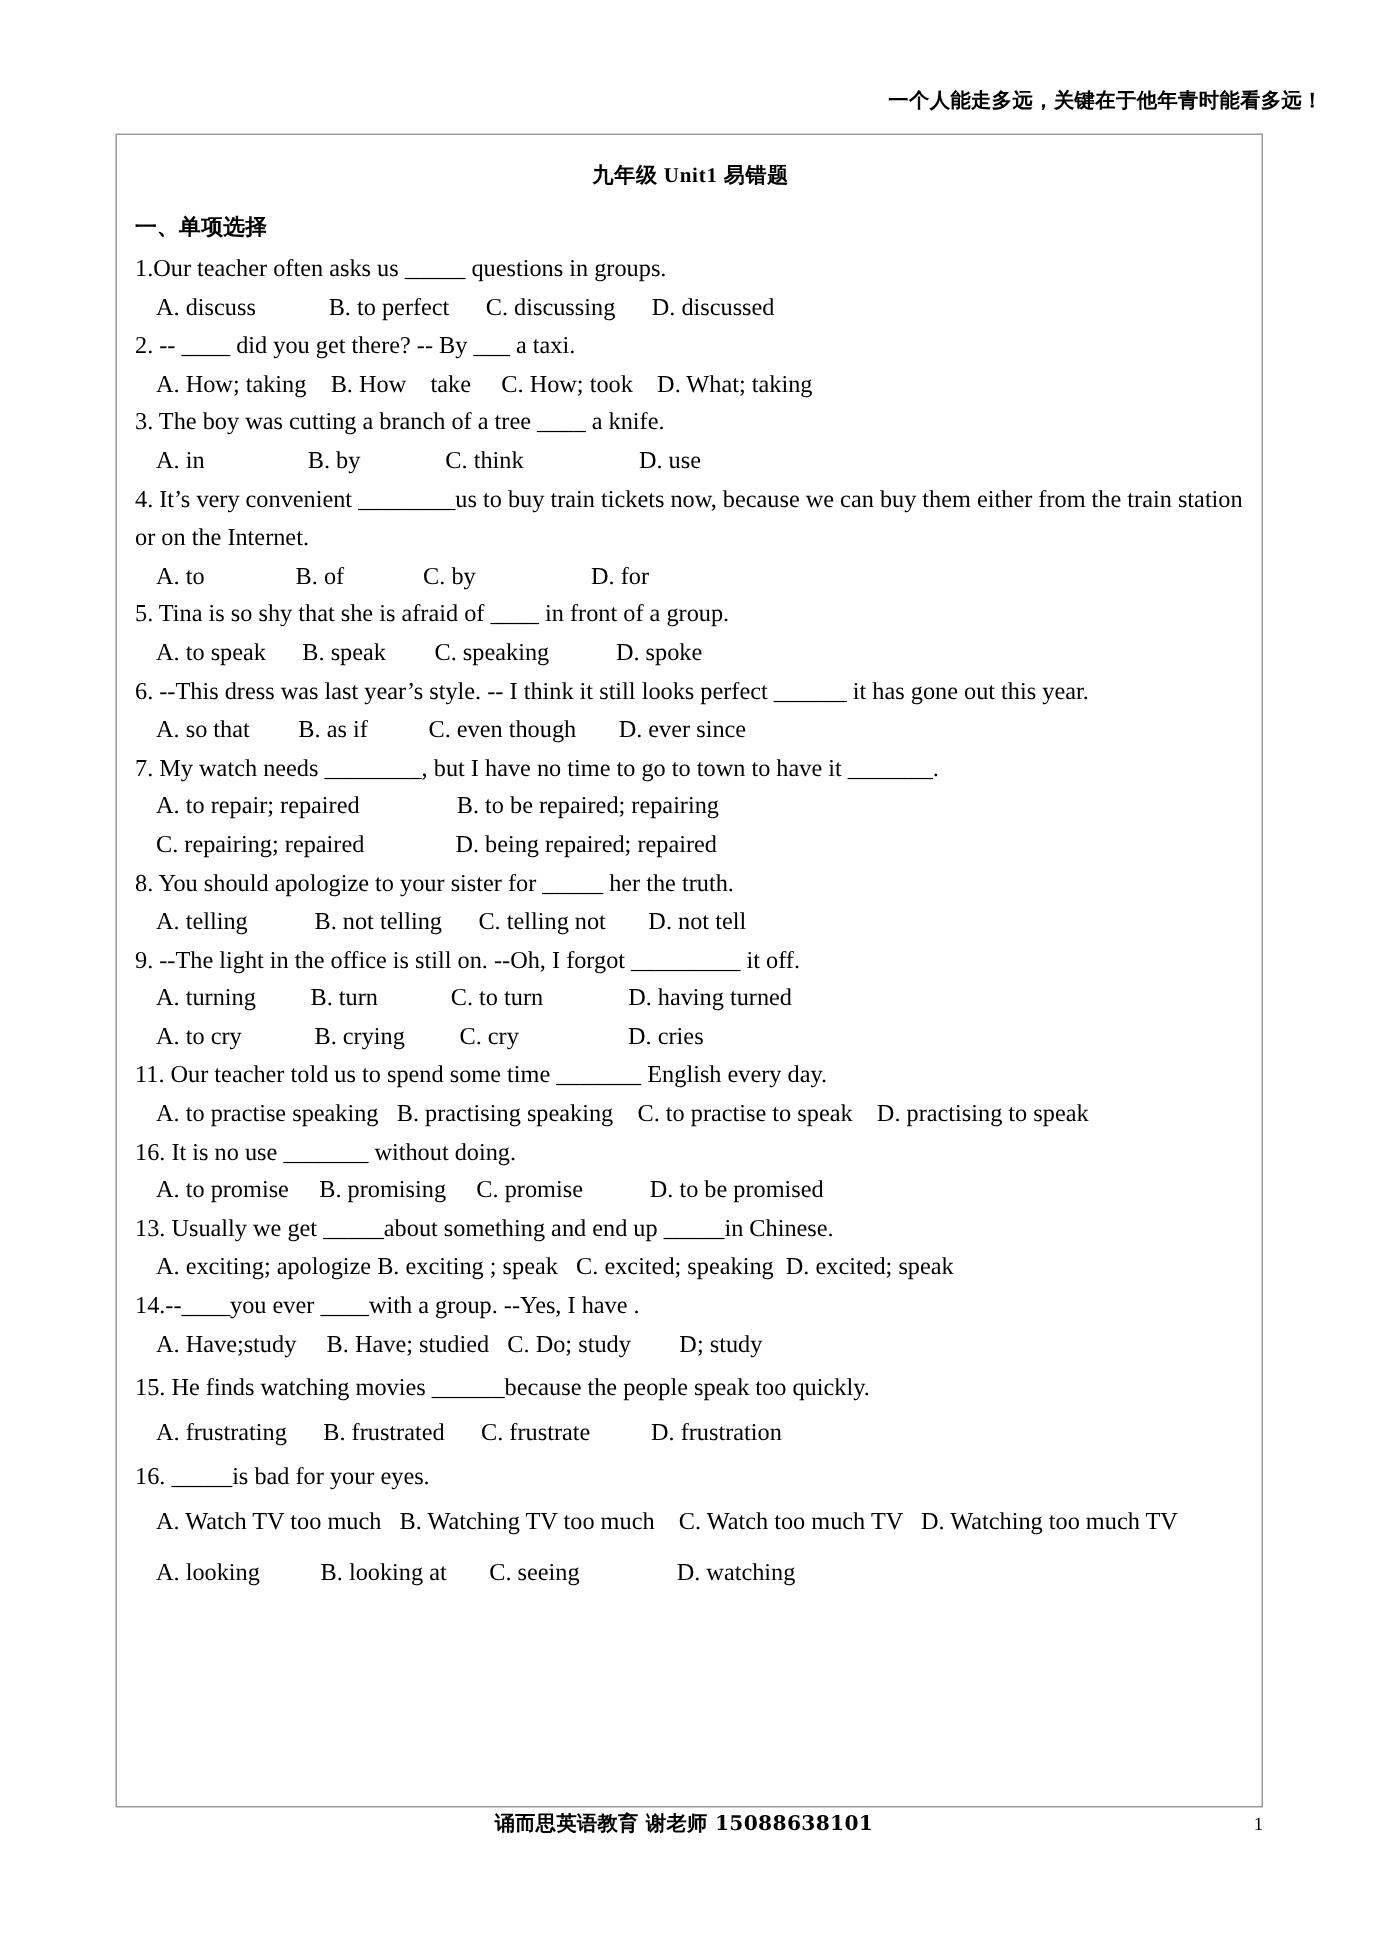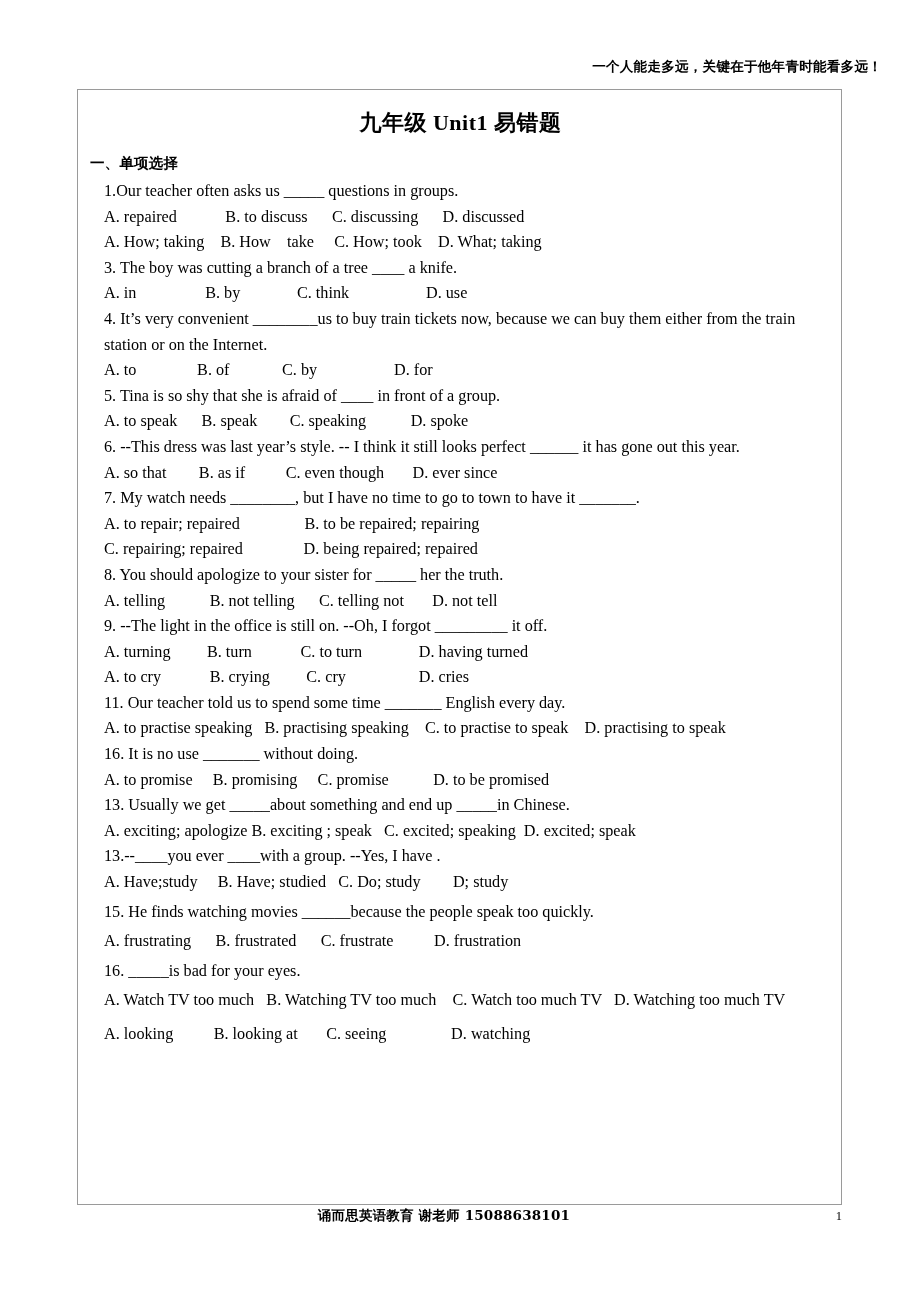--- a/index.html
+++ b/index.html
@@ -46,41 +46,41 @@
   }
 
   .frame-inner {
     padding: 12px 8px 0 10px;
   }
 
   .doc-title {
     text-align: center;
     font-family: "Liberation Serif", "DejaVu Serif", serif;
     font-weight: bold;
-    font-size: 22px;
+    font-size: 14px;
     margin: 6px 0 16px 0;
     letter-spacing: 0.5px;
   }
 
   .section-heading {
     font-family: Liberation Sans, sans-serif;
     font-weight: bold;
     font-size: 14.5px;
     margin: 0 0 6px 2px;
     letter-spacing: 0.2px;
   }
 
   
   .q-block {
     margin: 0 0 0 0;
   }
   .q-stem {
     font-size: 16.2px;
     line-height: 25.6px;
-    margin: 0 0 0 16px;
+    margin: 0 0 0 2px;
     text-align: left;
     white-space: normal;
   }
   .q-options {
     font-size: 16.2px;
     line-height: 25.6px;
     margin: 0 0 0 0;
     padding-left: 16px;
     white-space: pre;
   }
@@ -91,21 +91,21 @@
   
   .page-footer {
     position: absolute;
     left: 0;
     top: 1207px;
     width: 920px;
     height: 30px;
   }
   .footer-center {
     position: absolute;
-    left: 0;
+    left: 12px;
     top: 0;
     width: 888px;
     text-align: center;
     font-family: "DejaVu Serif", "Liberation Serif", serif;
     font-weight: bold;
     font-size: 13.5px;
     letter-spacing: 0.2px;
   }
   .footer-pageno {
     position: absolute;
@@ -124,24 +124,25 @@
 
 <div class="doc-frame">
   <div class="frame-inner">
 
     <div class="doc-title">九年级 Unit1 易错题</div>
 
     <div class="section-heading">一、单项选择</div>
 
     <div class="q-block">
       <div class="q-stem">1.Our teacher often asks us _____ questions in groups.</div>
-      <div class="q-options">A. repaired            B. to discuss      C. discussing      D. discussed</div>
-    </div>
-
-    <div class="q-block">
+      <div class="q-options">A. discuss            B. to perfect      C. discussing      D. discussed</div>
+    </div>
+
+    <div class="q-block">
+      <div class="q-stem">2. -- ____ did you get there?   -- By ___ a taxi.</div>
       <div class="q-options">A. How; taking    B. How    take     C. How; took    D. What; taking</div>
     </div>
 
     <div class="q-block">
       <div class="q-stem">3. The boy was cutting a branch of a tree ____ a knife.</div>
       <div class="q-options">A. in                 B. by              C. think                   D. use</div>
     </div>
 
     <div class="q-block">
       <div class="q-stem">4. It’s very convenient ________us to buy train tickets now, because we can buy them either from the train station or on the Internet.</div>
@@ -187,21 +188,21 @@
       <div class="q-stem">16. It is no use _______ without doing.</div>
       <div class="q-options">A. to promise     B. promising     C. promise           D. to be promised</div>
     </div>
 
     <div class="q-block">
       <div class="q-stem">13. Usually we get _____about something and end up _____in Chinese.</div>
       <div class="q-options">A. exciting; apologize B. exciting ; speak   C. excited; speaking  D. excited; speak</div>
     </div>
 
     <div class="q-block">
-      <div class="q-stem">13.--____you ever ____with a group.   --Yes, I have .</div>
+      <div class="q-stem">14.--____you ever ____with a group.   --Yes, I have .</div>
       <div class="q-options">A. Have;study     B. Have; studied   C. Do; study        D; study</div>
     </div>
 
     <div class="gap-sm"></div>
 
     <div class="q-block">
       <div class="q-stem">15. He finds watching movies ______because the people speak too quickly.</div>
       <div class="gap-sm"></div>
       <div class="q-options">A. frustrating      B. frustrated      C. frustrate          D. frustration</div>
     </div>

